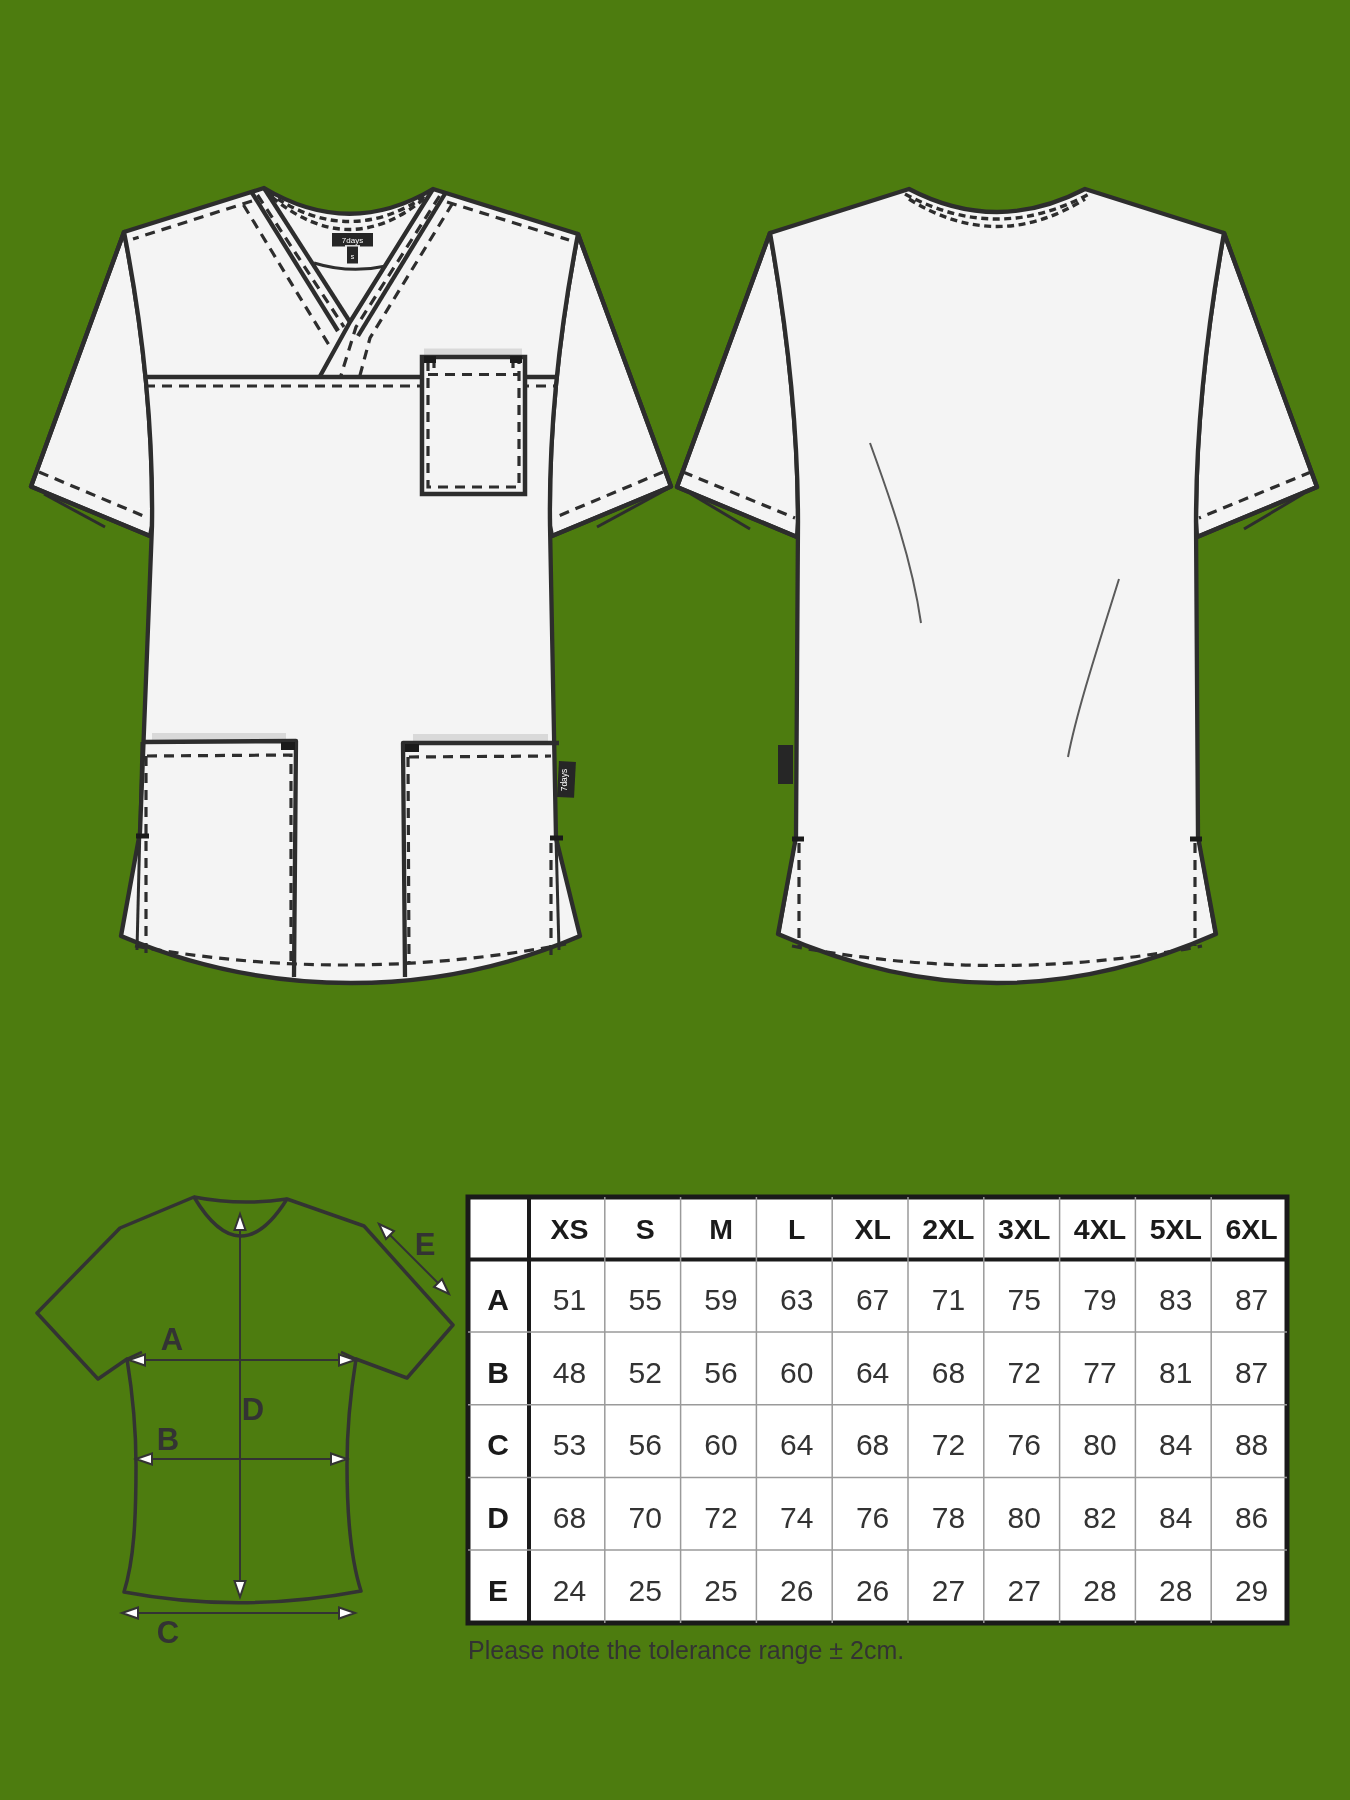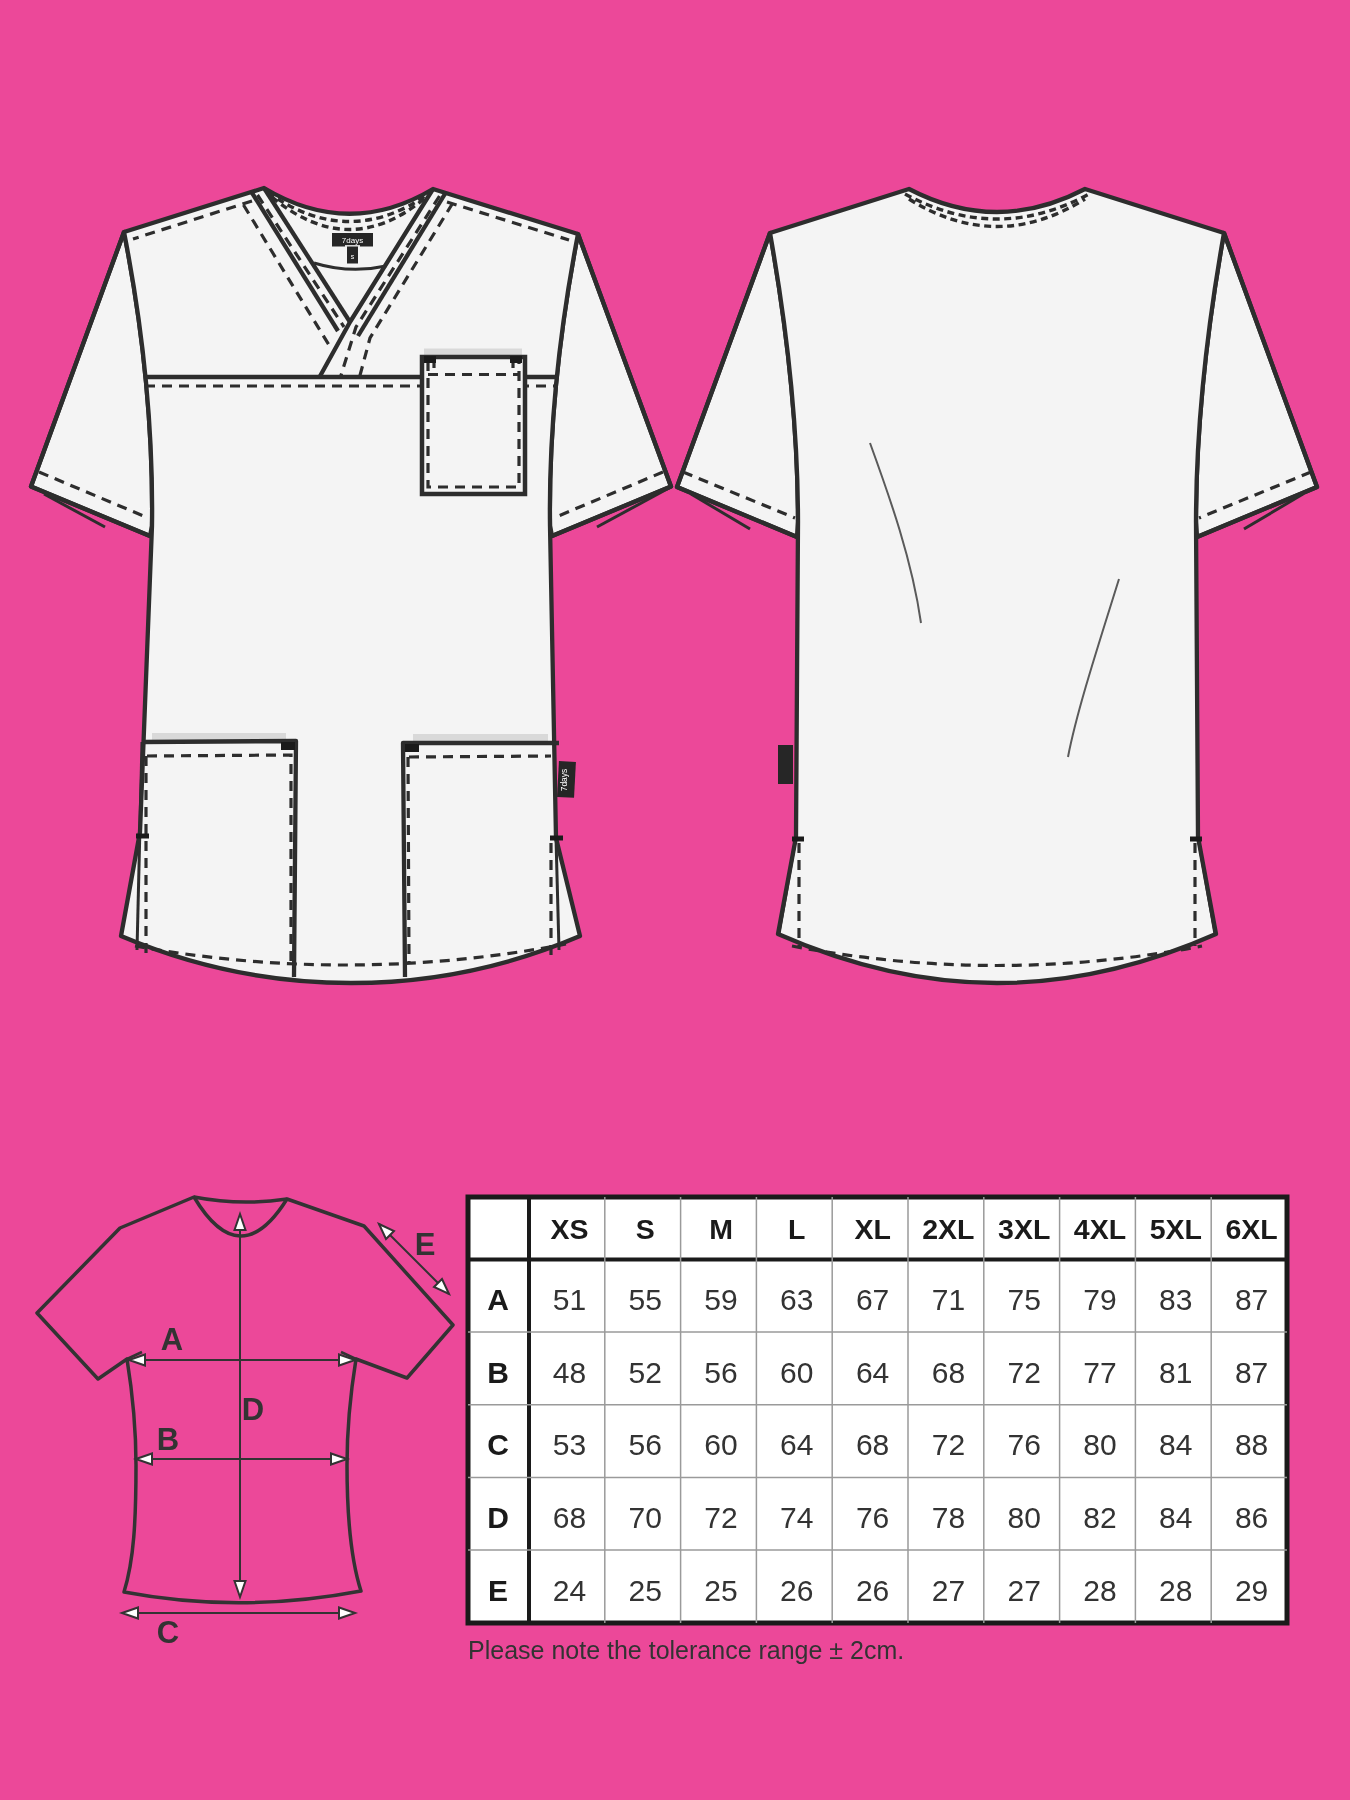--- a/index.html
+++ b/index.html
@@ -1,16 +1,16 @@
 <!DOCTYPE html>
 <html><head>
 <meta charset="utf-8">
 <style>
   html,body{margin:0;padding:0;background:#ffffff;}
-  .page{width:1350px;height:1800px;position:relative;background:#ec4899;overflow:hidden;
+  .page{width:1350px;height:1800px;position:relative;background:#4d7c0f;overflow:hidden;
         font-family:"Liberation Sans", sans-serif;}
   svg{position:absolute;top:0;left:0;}
   .o{fill:#f4f4f4;stroke:#2d2d2d;stroke-width:4.3;stroke-linejoin:round;}
   .ln{fill:none;stroke:#2d2d2d;stroke-width:4.3;stroke-linejoin:round;stroke-linecap:butt;}
   .ln3{fill:none;stroke:#2d2d2d;stroke-width:3;}
   .st{fill:none;stroke:#2d2d2d;stroke-width:3.2;stroke-dasharray:10 7;}
   .stn{fill:none;stroke:#2d2d2d;stroke-width:3.4;stroke-dasharray:7 4.5;}
   .wr{fill:none;stroke:#5a5a5a;stroke-width:2;}
   .dln{fill:none;stroke:#333333;stroke-width:3.5;stroke-linejoin:round;}
   .arr{fill:none;stroke:#333333;stroke-width:2;}

